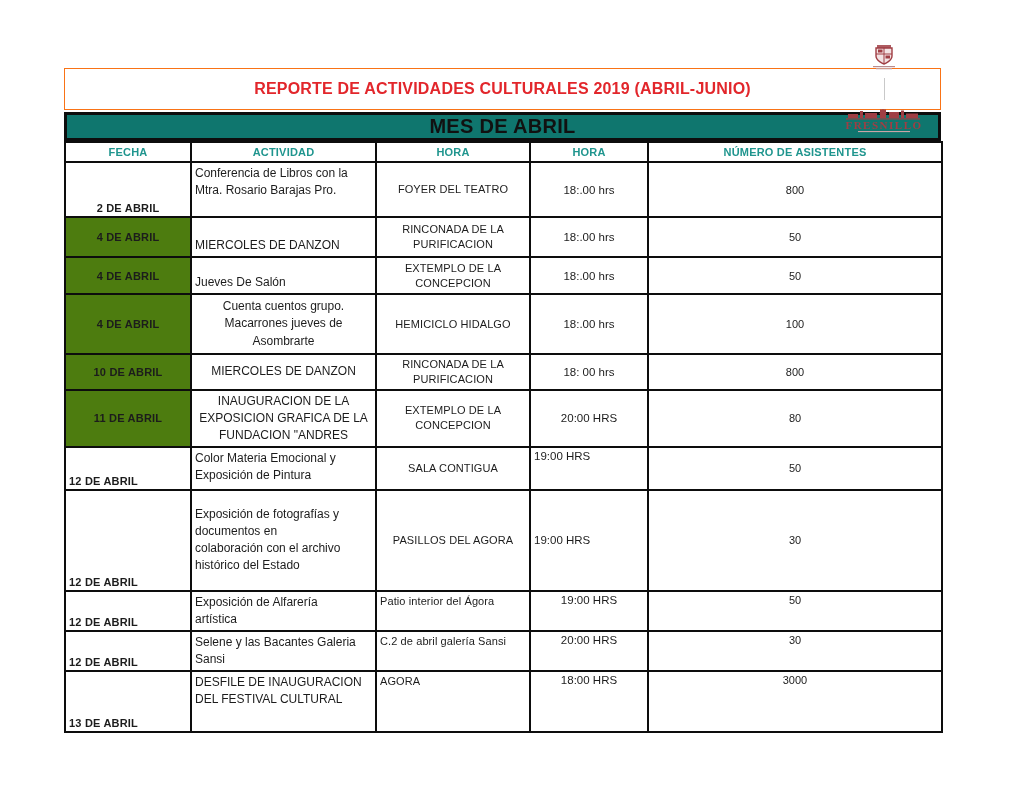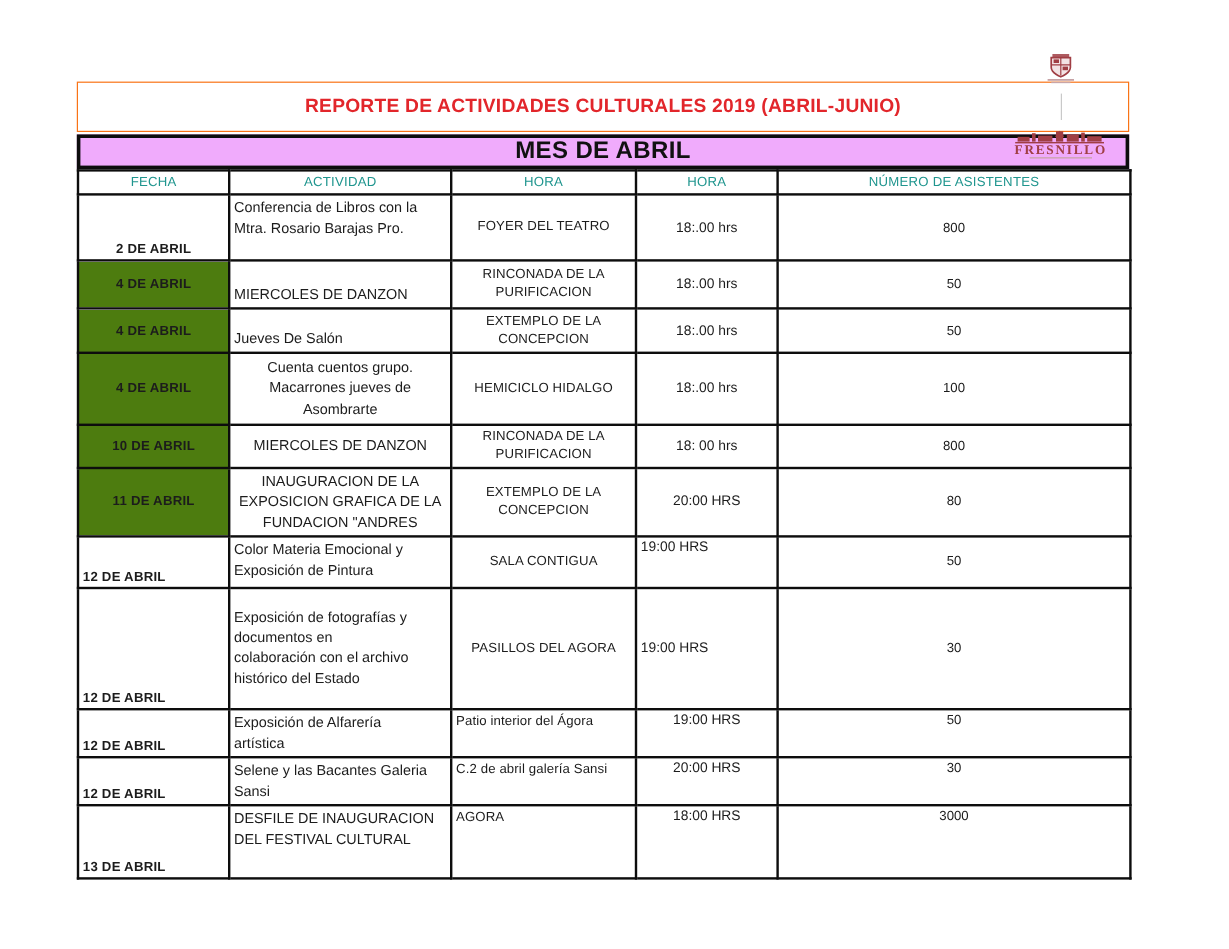--- a/index.html
+++ b/index.html
@@ -49,41 +49,41 @@
   }
 
   
   .mes-box {
     border: 3px solid #0d0d0d;
     margin-top: 2px;
     height: 29px;
     display: flex;
     align-items: center;
     justify-content: center;
-    background: #f0abfc;
+    background: #0f766e;
   }
   .mes-text { font-size: 20px; font-weight: bold; color: #111; letter-spacing: 0.3px; }
 
   
   table.report {
     width: 877px;
     border-collapse: collapse;
     table-layout: fixed;
     background: #fff;
   }
   table.report th, table.report td {
     border: 2px solid #0d0d0d;
     padding: 2px 3px;
     overflow: hidden;
   }
   table.report th {
     height: 20px;
     color: #1F958E;
     font-size: 11px;
-    font-weight: normal;
+    font-weight: bold;
     text-align: center;
     vertical-align: middle;
     letter-spacing: 0.2px;
   }
   td.fecha { font-weight: bold; font-size: 11px; letter-spacing: 0.2px; }
   td.hl    { background: #4d7c0f; }
   td.act   { font-size: 12px; line-height: 1.42; white-space: pre-line; }
   td.lug   { font-size: 11px; line-height: 1.35; white-space: pre-line; letter-spacing: 0.1px; }
   td.hora  { font-size: 11.5px; }
   td.num   { font-size: 11px; margin-left: 12px; }

